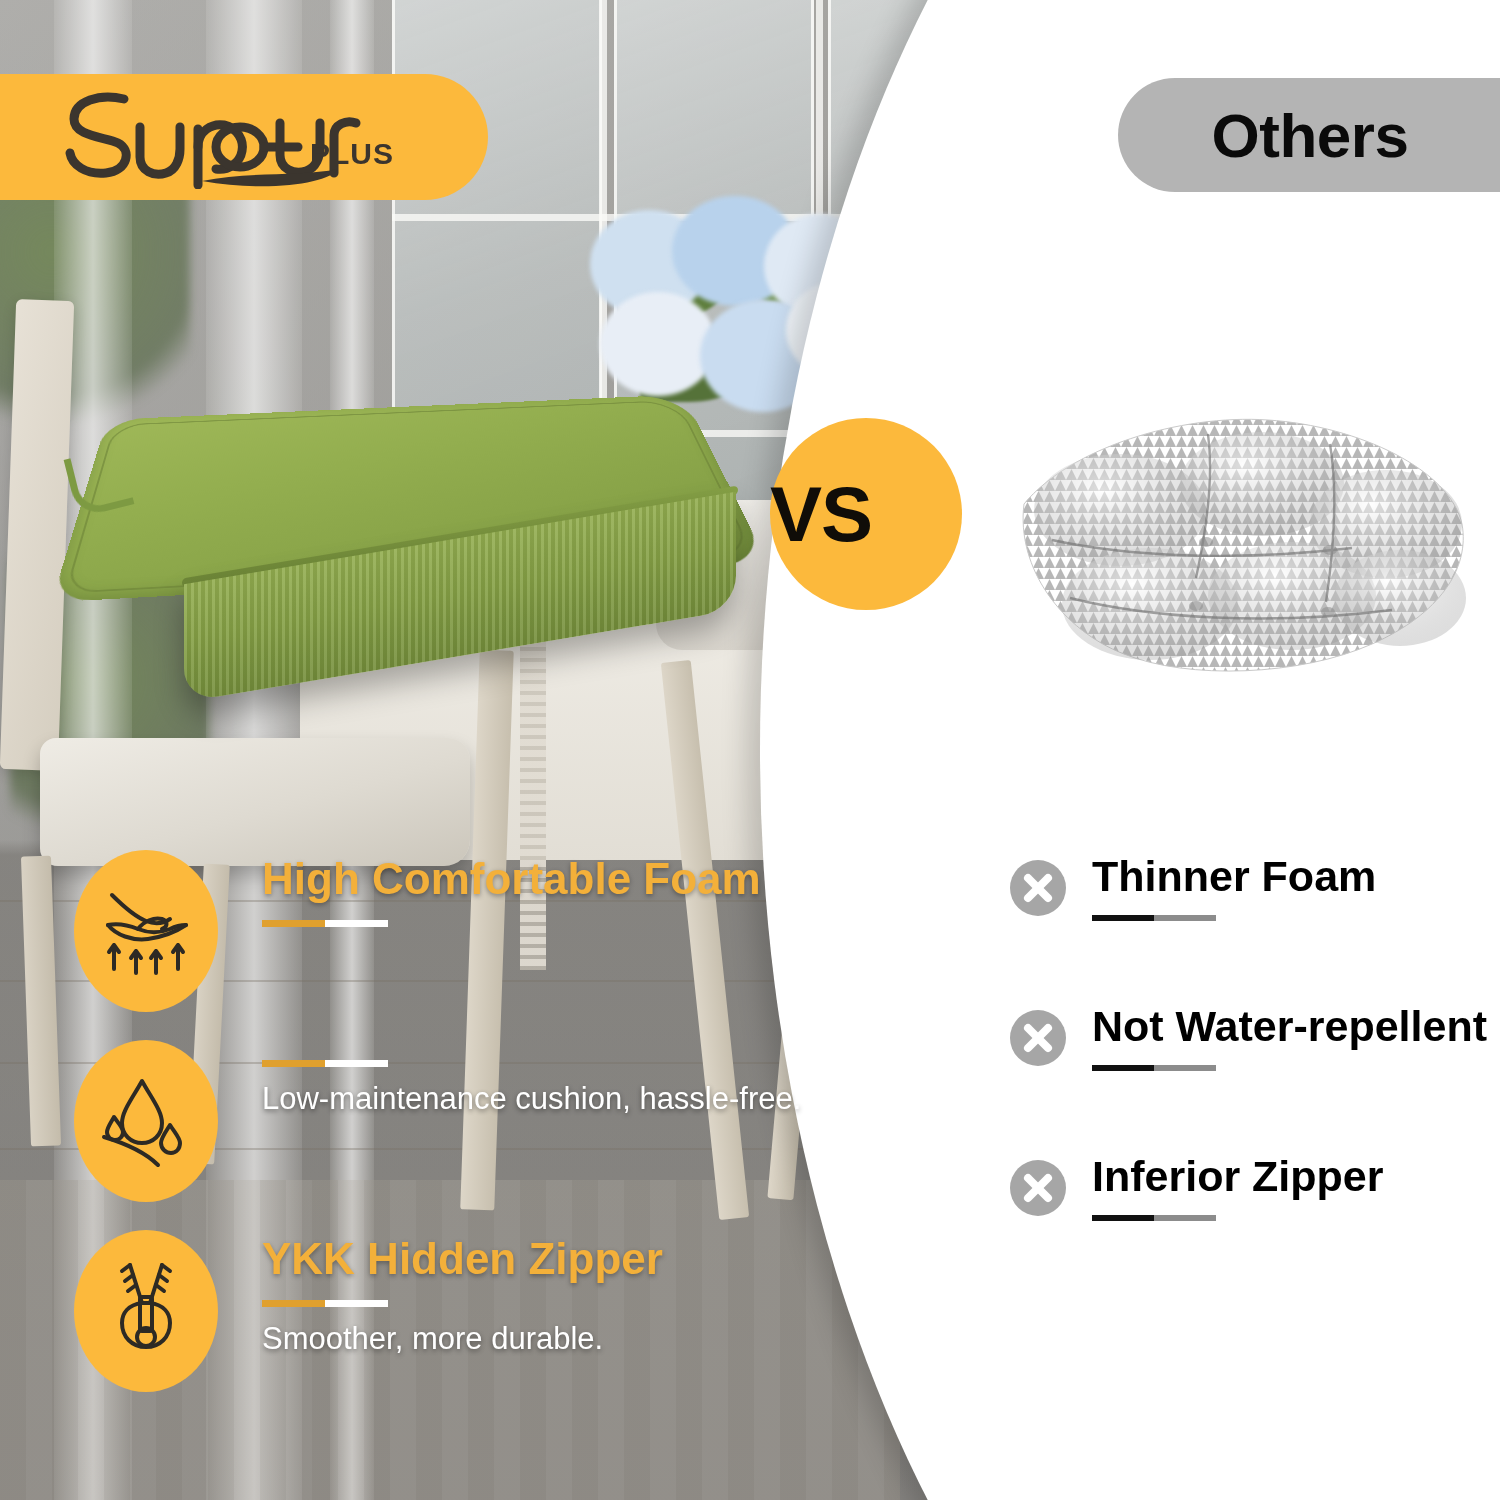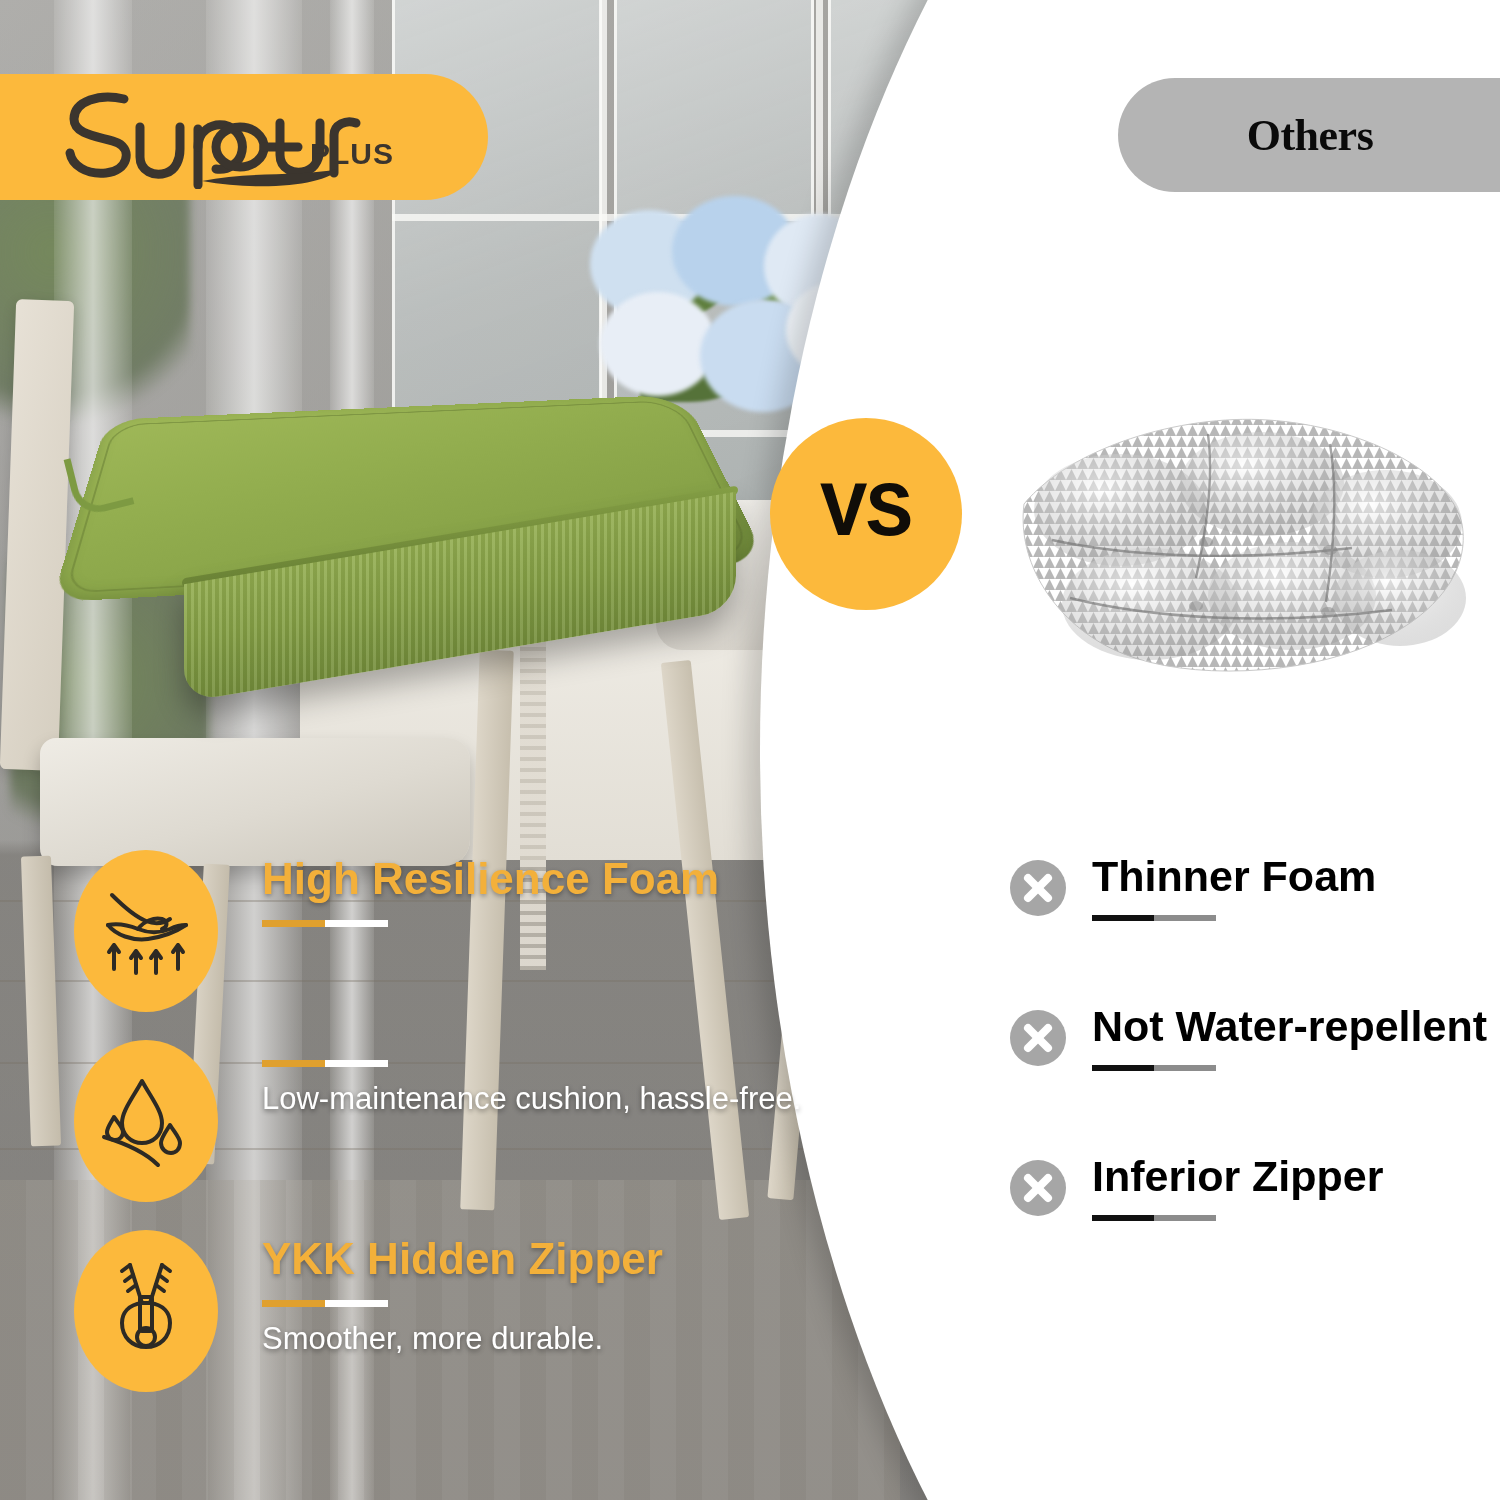--- a/index.html
+++ b/index.html
@@ -140,41 +140,39 @@
   .logo-plus {
     position:absolute; right:-2px; top:52px;
     font-size:30px; font-weight:700; letter-spacing:1px; color:#3b352e;
   }
 
   
   .vs-badge {
     position:absolute; left:770px; top:418px;
     width:192px; height:192px; border-radius:50%;
     background:#fcb93c;
-    display:flex; align-items:center; justify-content:center;
+    display:flex; align-items:center; 
     z-index: 12;
-    font-family: Liberation Mono, monospace;
   }
   .vs-badge span {
     font-size:78px; font-weight:800; color:#100d08; letter-spacing:-1px;
   }
 
   
   .others-pill {
     position:absolute; left:1118px; top:78px;
     width:430px; height:114px;
     background:#b4b4b4;
     border-radius: 57px 0 0 57px;
     display:flex; align-items:center; justify-content:center;
     z-index: 12;
   }
   .others-pill span {
-    font-size:44px; font-weight:800; color:#0a0a0a; letter-spacing:-.5px;
+    font-size:62px; font-weight:800; color:#0a0a0a; letter-spacing:-.5px;
     padding-right: 46px;
-    font-family: Liberation Serif, serif;
   }
 
   
   .features { position:absolute; left:74px; top:846px; width:760px; z-index: 10; }
   .feature { position:relative; height:190px; }
   .f-icon {
     position:absolute; left:0; top:4px;
     width:144px; height:162px; border-radius:50%;
     background:#fcb93c;
     display:flex; align-items:center; justify-content:center;
@@ -364,21 +362,21 @@
             <path d="M40 46 C46 38, 56 34, 64 36 C70 38, 70 44, 64 46"></path>
             <path d="M10 42 C18 52, 34 58, 50 56 C64 54, 76 50, 88 42"></path>
             <path d="M16 86 L16 62 M16 62 L11 69 M16 62 L21 69"></path>
             <path d="M38 90 L38 68 M38 68 L33 75 M38 68 L43 75"></path>
             <path d="M58 90 L58 68 M58 68 L53 75 M58 68 L63 75"></path>
             <path d="M80 86 L80 62 M80 62 L75 69 M80 62 L85 69"></path>
           </g>
         </svg>
       </div>
       <div class="f-body">
-        <div class="f-title">High Resilience Foam</div>
+        <div class="f-title">High Comfortable Foam</div>
         <div class="f-rule">
             <i class="a"></i>
             <i class="b"></i>
           </div>
       </div>
     </div>
 
     <div class="feature">
       <div class="f-icon">
         <svg width="96" height="96" viewBox="0 0 96 96" xmlns="http://www.w3.org/2000/svg">

